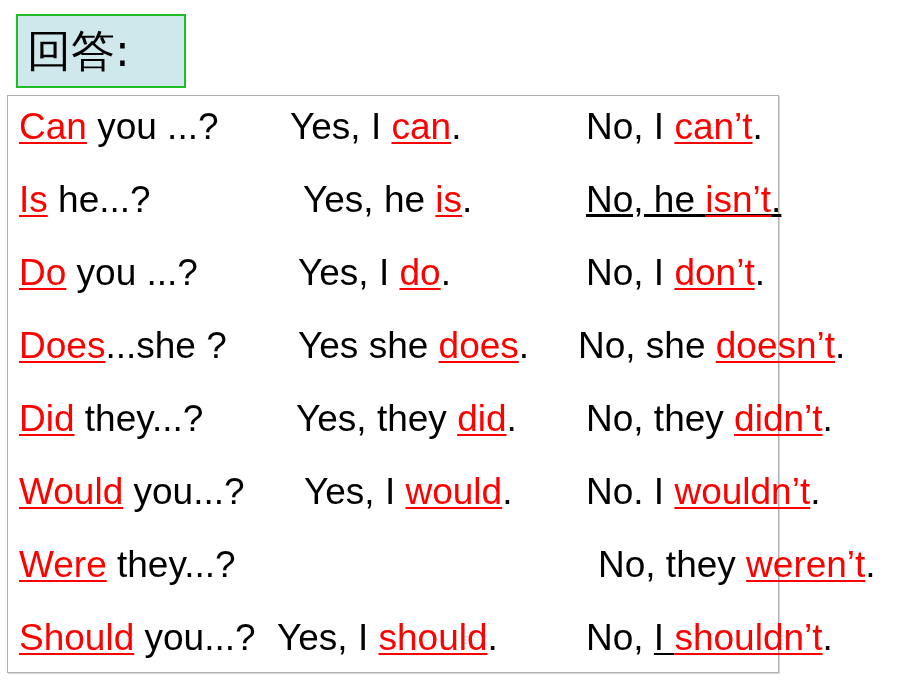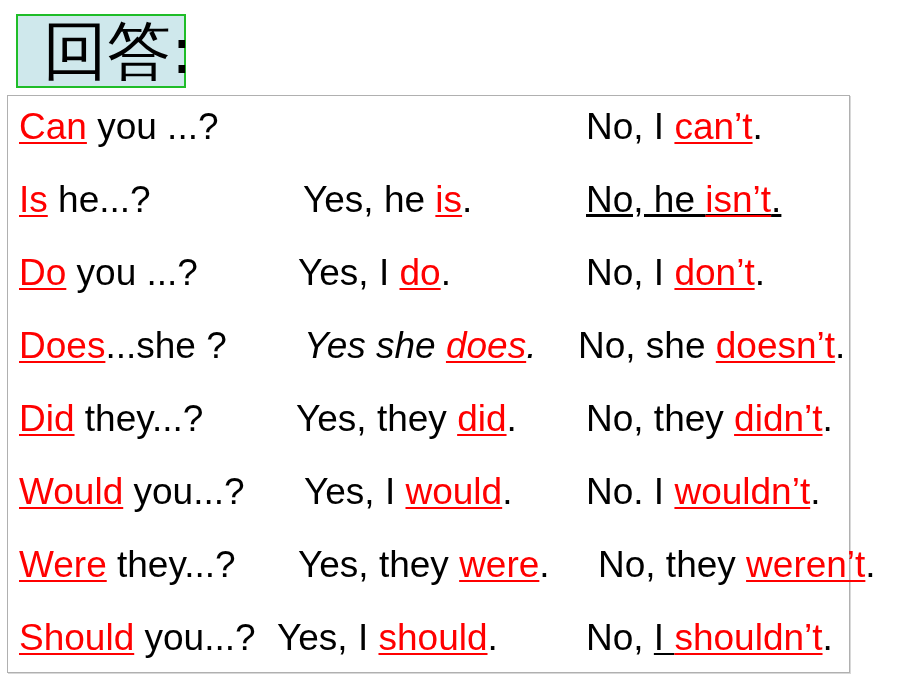--- a/index.html
+++ b/index.html
@@ -24,35 +24,34 @@
     height: 74px;
     background: #cfe8ec;
     border: 2px solid #1fbd28;
     box-sizing: border-box;
     display: flex;
     align-items: center;
     justify-content: flex-start;
   }
   #title-text {
     font-family: "DejaVu Sans", sans-serif;
-    font-size: 64px;
+    font-size: 44px;
     line-height: 1;
     color: #000000;
     padding-left: 9px;
     letter-spacing: 0px;
     white-space: nowrap;
-    margin-left: 16px;
   }
 
   
   #table-frame {
     position: absolute;
     left: 7px;
     top: 95px;
-    width: 843px;
+    width: 772px;
     height: 578px;
     box-sizing: border-box;
     border: 1px solid #b0b0b0;
     background: #ffffff;
     box-shadow: 1px 1px 0 #d8d8d8;
   }
 
   .qa-row {
     position: absolute;
     left: 0;
@@ -93,50 +92,50 @@
 </head>
 <body>
 
 <div id="title-box">
   <div id="title-text">回答:</div>
 </div>
 
 <div id="table-frame">
     <div class="qa-row" style="top: 8px;">
       <div class="cell col-q"><span class="aux">Can</span><span> you ...?</span></div>
+      <div class="cell col-y" style="left: 282px;"><span>Yes, I </span><span class="aux">can</span><span>.</span></div>
       <div class="cell col-n" style="left: 578px;"><span>No, I </span><span class="aux">can’t</span><span>.</span></div>
     </div>
     <div class="qa-row" style="top: 81px;">
       <div class="cell col-y" style="left: 295px;"><span>Yes, he </span><span class="aux">is</span><span>.</span></div>
       <div class="cell col-q"><span class="aux">Is</span><span> he...?</span></div>
       <div class="cell col-n" style="left: 578px; text-decoration: underline;"><span>No, he </span><span class="aux">isn’t</span><span>.</span></div>
     </div>
     <div class="qa-row" style="top: 154px;">
       <div class="cell col-q"><span class="aux">Do</span><span> you ...?</span></div>
       <div class="cell col-y" style="left: 290px;"><span>Yes, I </span><span class="aux">do</span><span>.</span></div>
       <div class="cell col-n" style="left: 578px;"><span>No, I </span><span class="aux">don’t</span><span>.</span></div>
     </div>
     <div class="qa-row" style="top: 227px;">
       <div class="cell col-q"><span class="aux">Does</span><span>...she ?</span></div>
-      <div class="cell col-y" style="left: 296px; font-style: italic;"><span>Yes she </span><span class="aux">does</span><span>.</span></div>
+      <div class="cell col-y" style="left: 290px;"><span>Yes she </span><span class="aux">does</span><span>.</span></div>
       <div class="cell col-n" style="left: 570px; text-align: right;"><span>No, she </span><span class="aux">doesn’t</span><span>.</span></div>
     </div>
     <div class="qa-row" style="top: 300px; text-decoration: underline;">
       <div class="cell col-q"><span class="aux">Did</span><span> they...?</span></div>
       <div class="cell col-y" style="left: 288px;"><span>Yes, they </span><span class="aux">did</span><span>.</span></div>
       <div class="cell col-n" style="left: 578px;"><span>No, they </span><span class="aux">didn’t</span><span>.</span></div>
     </div>
     <div class="qa-row" style="top: 373px;">
       <div class="cell col-q"><span class="aux">Would</span><span> you...?</span></div>
       <div class="cell col-y" style="left: 296px;"><span>Yes, I </span><span class="aux">would</span><span>.</span></div>
       <div class="cell col-n" style="left: 578px;"><span>No. I </span><span class="aux">wouldn’t</span><span>.</span></div>
     </div>
     <div class="qa-row" style="top: 446px;">
       <div class="cell col-q"><span class="aux">Were</span><span> they...?</span></div>
-      <div class="cell col-y" style="left: 290px;"><span>Yes, they </span><span class="aux">were</span><span>.</span></div>
       <div class="cell col-n" style="left: 590px;"><span>No, they </span><span class="aux">weren’t</span><span>.</span></div>
     </div>
     <div class="qa-row" style="top: 519px;">
       <div class="cell col-q"><span class="aux">Should</span><span> you...?</span></div>
       <div class="cell col-y" style="left: 269px;"><span>Yes, I </span><span class="aux">should</span><span>.</span></div>
       <div class="cell col-n" style="left: 578px;"><span>No, </span><span class="u-black">I </span><span class="aux">shouldn’t</span><span>.</span></div>
     </div>
   </div>
 
 </body></html>

